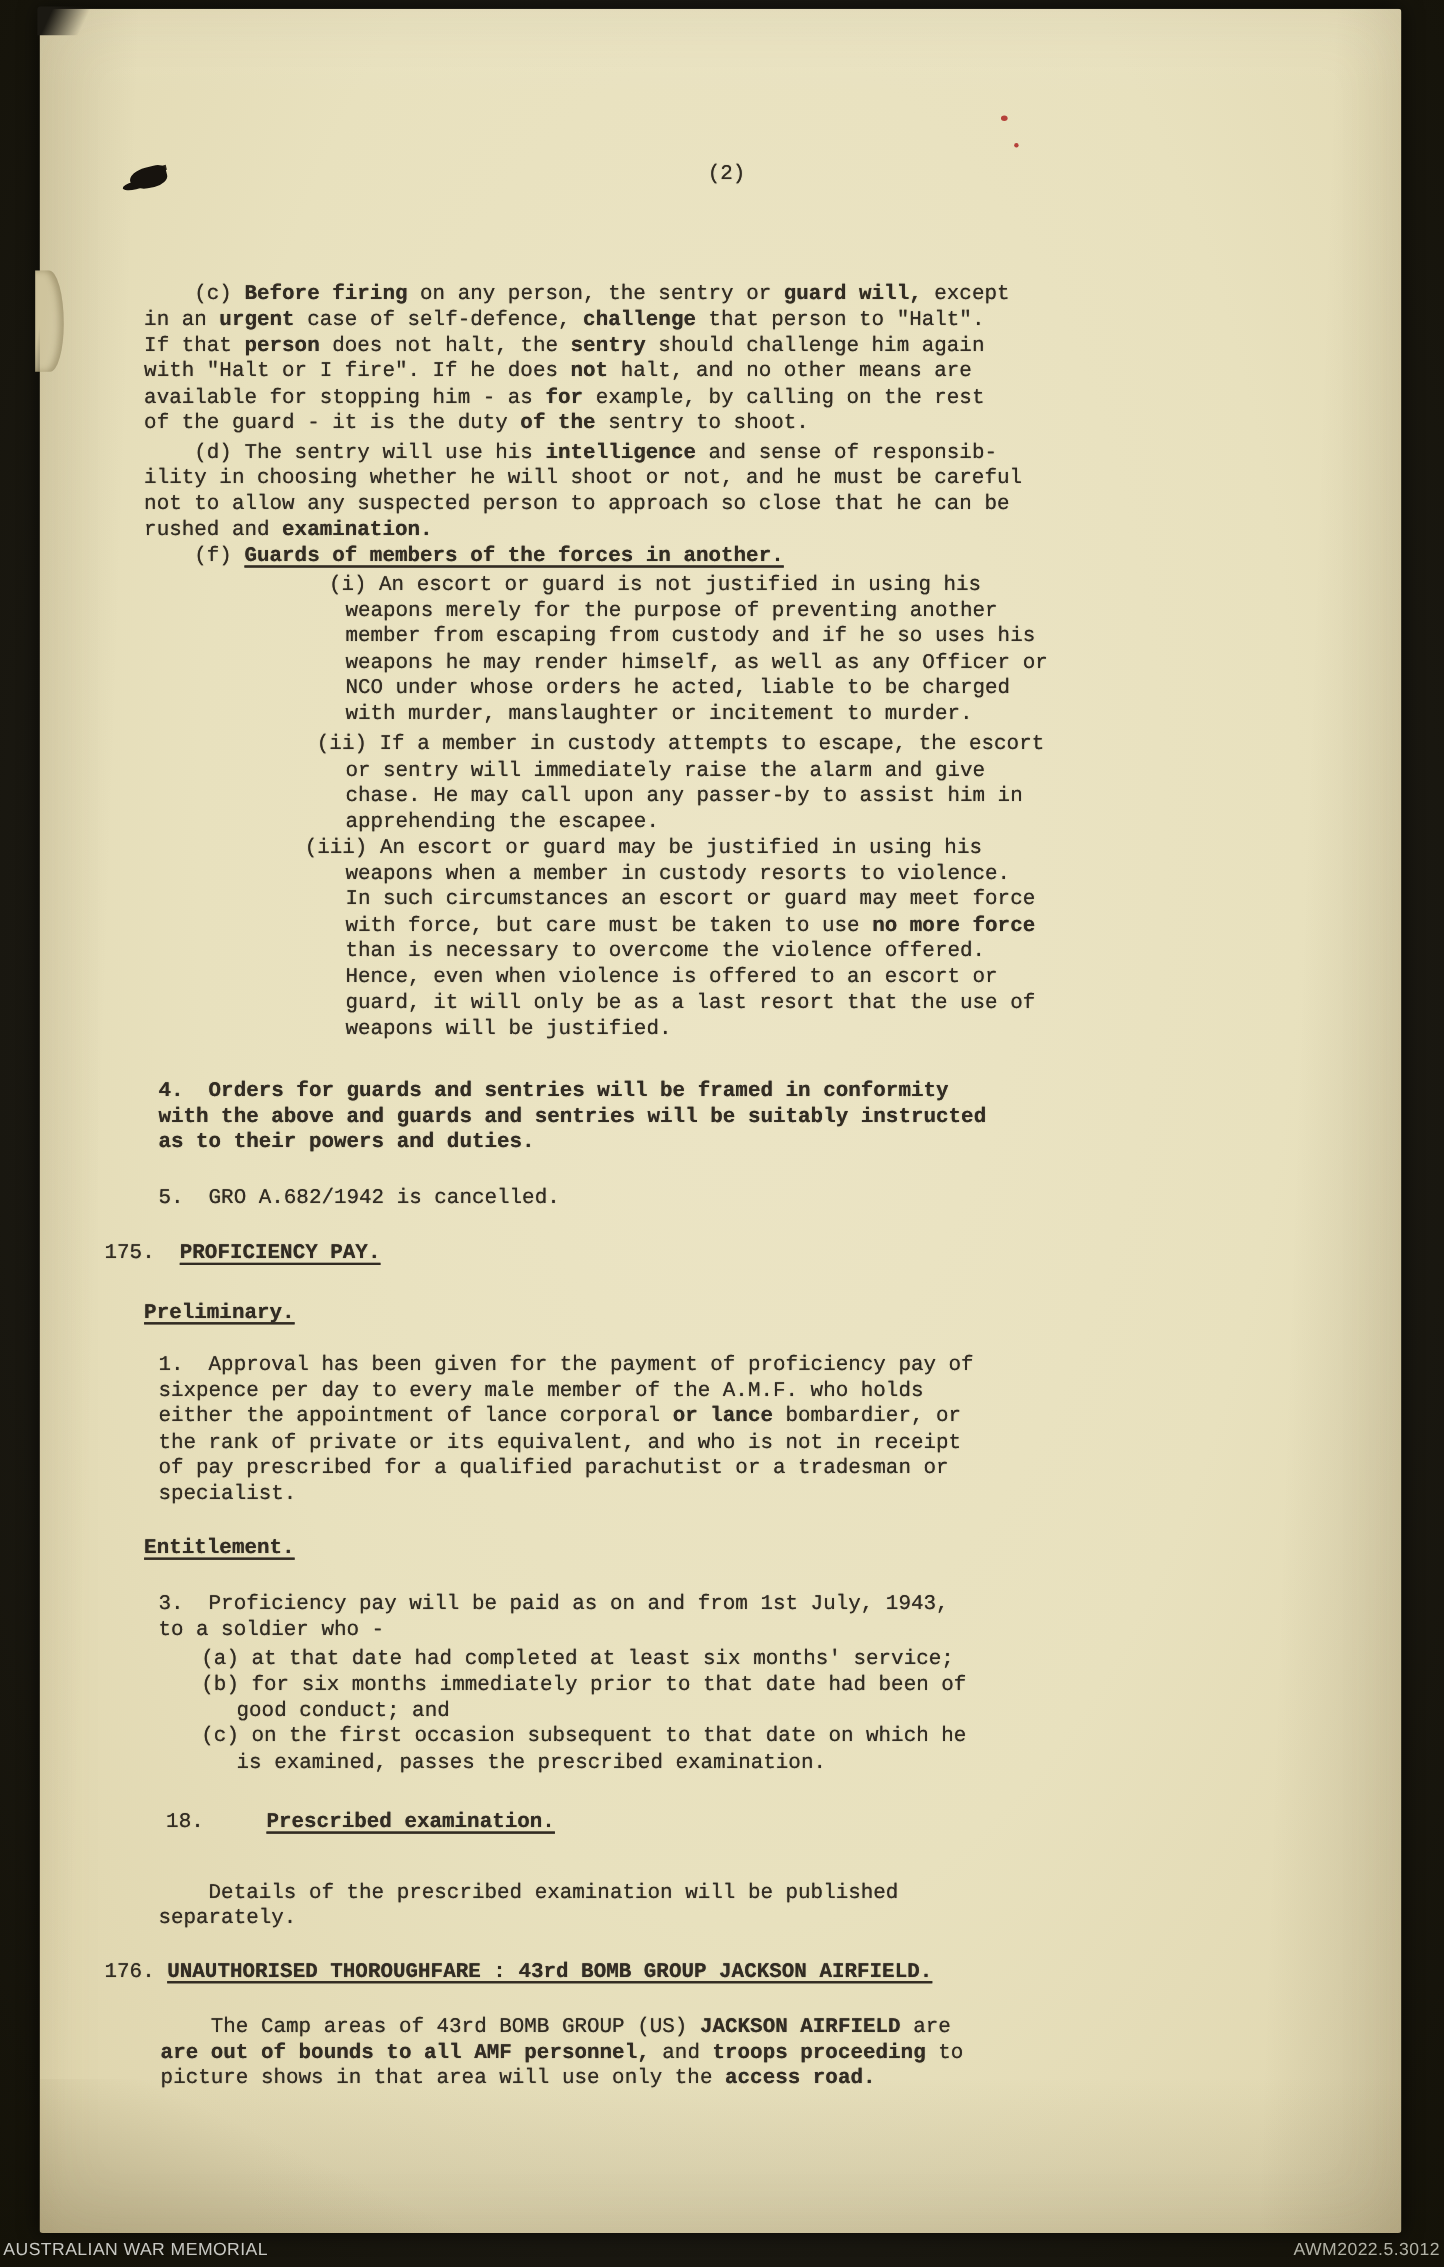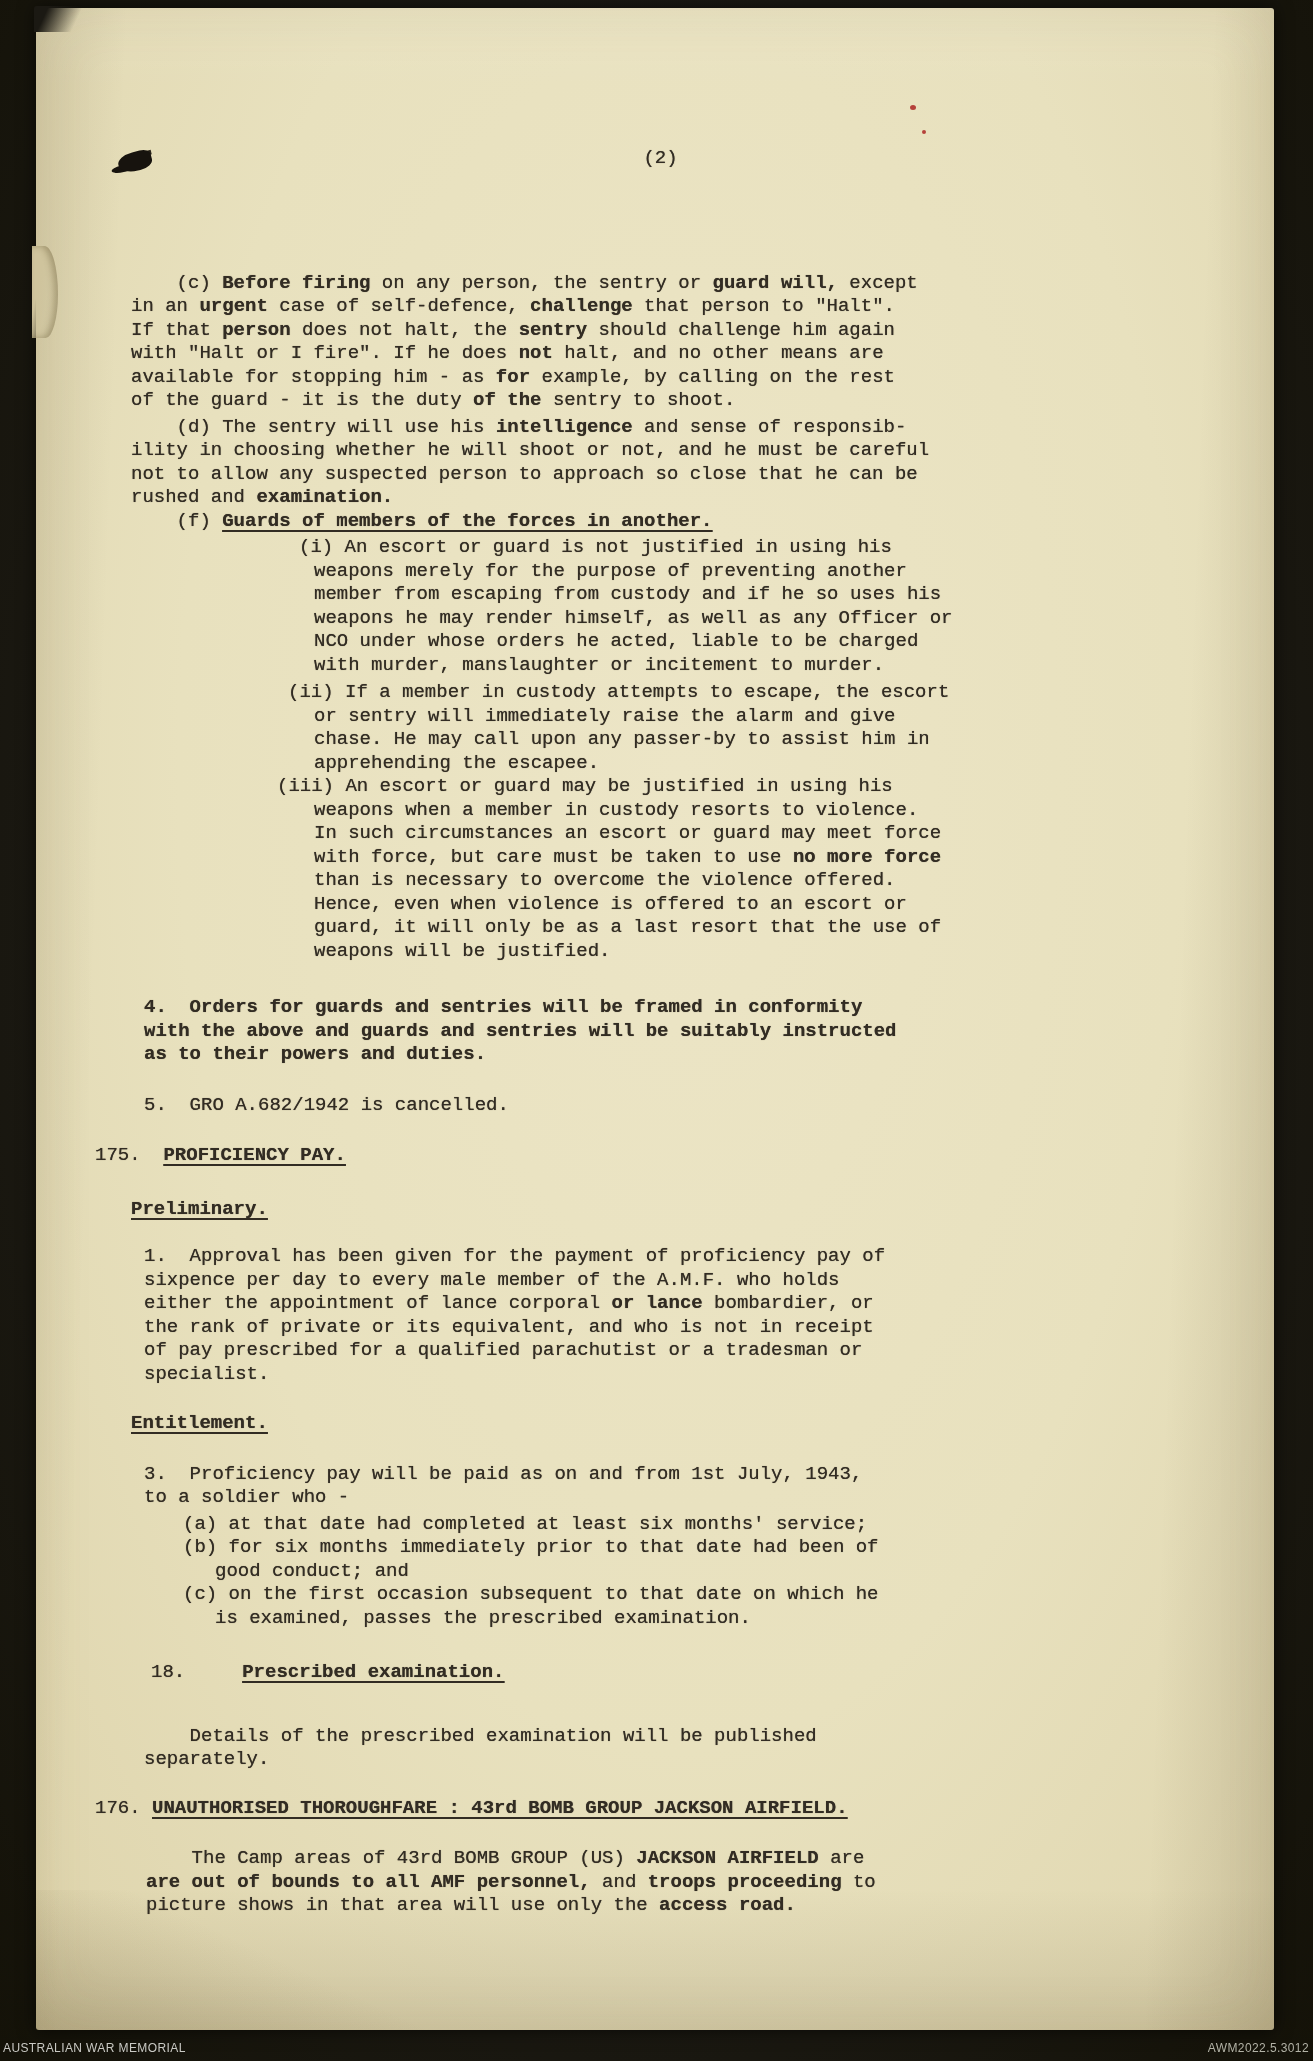--- a/index.html
+++ b/index.html
@@ -54,37 +54,37 @@
   .tear{
     position:absolute;left:-4px;top:238px;width:26px;height:92px;
     background:linear-gradient(100deg, #cfc49d 30%, rgba(207,196,157,0) 85%);
     border-radius:0 60% 55% 0;
     box-shadow:inset -4px 0 6px rgba(80,65,30,0.35);
   }
   .speck{ position:absolute;border-radius:50%; }
   .bar-label{
     position:absolute;
     font-family:"Liberation Sans","DejaVu Sans",sans-serif;
-    font-size:12px;letter-spacing:0.4px;
+    font-size:16px;letter-spacing:0.4px;
   }
   .bar-left{ left:3px;bottom:6px;color:#c9c9c4; }
   .bar-right{ right:4px;bottom:6px;color:#b2b2a6; }
 </style>
 </head>
 <body>
 
 <div class="scan">
   <div class="paper">
     <div class="tear"></div>
     <div class="ink-blot"></div>
     <div class="speck" style="left: 874px; top: 97px; width: 6px; height: 5px; background: rgb(181, 65, 58);"></div>
     <div class="speck" style="left: 886px; top: 122px; width: 4px; height: 4px; background: rgb(181, 65, 58);"></div>
     <div class="content" style="color: rgb(50, 44, 35);">
       <div class="page-num">(2)</div>
-      <div id="doc-blocks"><div class="tblock" style="margin-top: 54px;"><span>    (c) </span><span class="b">Before firing</span><span> on any person, the sentry or </span><span class="b">guard will,</span><span> except
+      <div id="doc-blocks"><div class="tblock" style="margin-top: 38px;"><span>    (c) </span><span class="b">Before firing</span><span> on any person, the sentry or </span><span class="b">guard will,</span><span> except
 in an </span><span class="b">urgent</span><span> case of self-defence, </span><span class="b">challenge</span><span> that person to "Halt".
 If that </span><span class="b">person</span><span> does not halt, the </span><span class="b">sentry</span><span> should challenge him again
 with "Halt or I fire". If he does </span><span class="b">not</span><span> halt, and no other means are
 available for stopping him - as </span><span class="b">for</span><span> example, by calling on the rest
 of the guard - it is the duty </span><span class="b">of the</span><span> sentry to shoot.</span></div><div class="tblock" style="margin-top: 3px;"><span>    (d) The sentry will use his </span><span class="b">intelligence</span><span> and sense of responsib-
 ility in choosing whether he will shoot or not, and he must be careful
 not to allow any suspected person to approach so close that he can be
 rushed and </span><span class="b">examination.</span></div><div class="tblock"><span>    (f) </span><span class="u b">Guards of members of the forces in another.</span></div><div class="tblock" style="margin-top: 3px; padding-left: 183px; text-indent: -15px;"><span>(i) An escort or guard is not justified in using his
 weapons merely for the purpose of preventing another
 member from escaping from custody and if he so uses his

